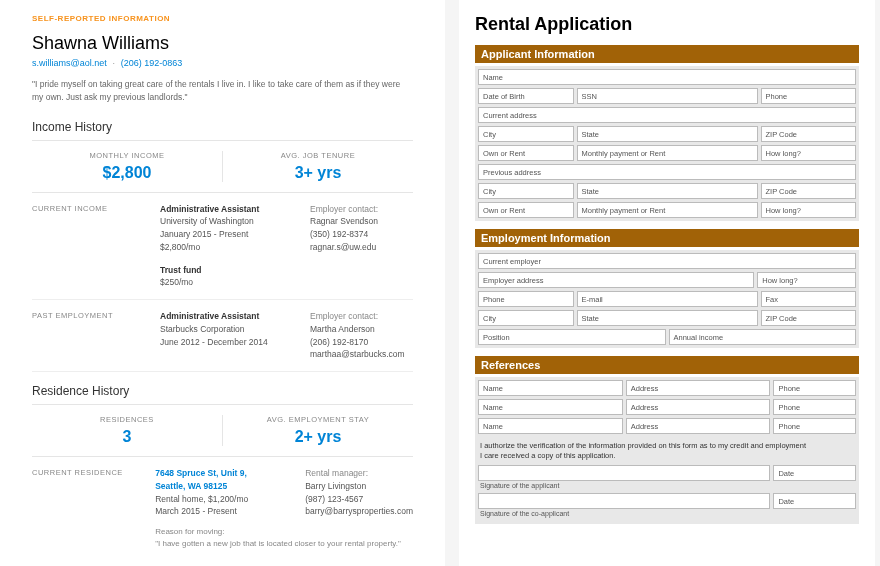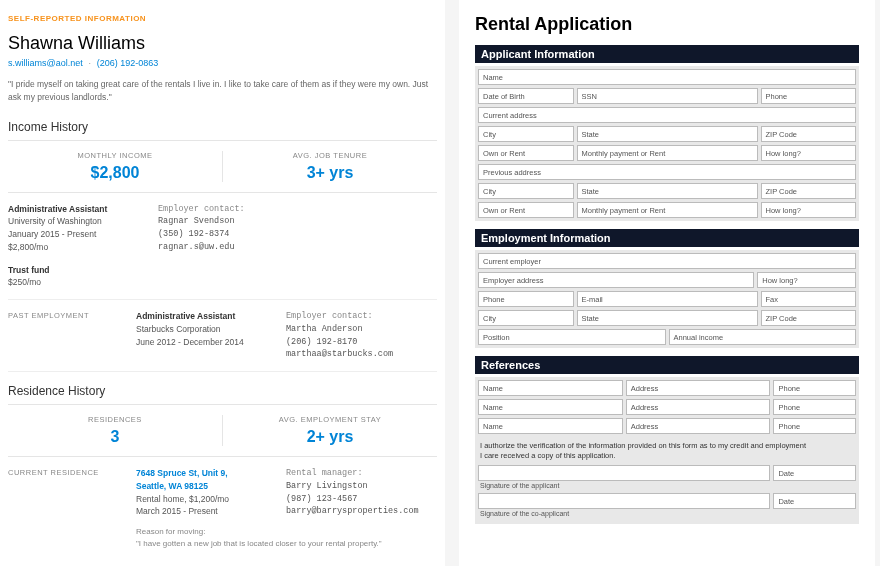--- a/index.html
+++ b/index.html
@@ -10,21 +10,21 @@
   color: #333;
   display: flex;
   gap: 14px;
   padding: 0;
   width: 880px;
   height: 566px;
 }
 .left-panel {
   background: #fff;
   width: 445px;
-  padding: 14px 8px;
+  padding: 14px 32px;
 }
 .right-panel {
   background: #fff;
   width: 416px;
   padding: 14px 16px;
 }
 .section-badge {
   color: #f7931e;
   font-size: 8px;
   font-weight: 700;
@@ -94,21 +94,20 @@
   font-size: 7.5px;
   color: #888;
   letter-spacing: 0.5px;
   padding-top: 1px;
 }
 .detail-main-col {
   width: 150px;
 }
 .detail-side-col {
   flex: 1;
-  font-family: Liberation Mono, monospace;
 }
 .dline {
   font-size: 8.5px;
   line-height: 1.5;
   color: #555;
 }
 .dline.title { color: #333; font-weight: 600; }
 .dline.link { color: #0084d6; font-weight: 600; }
 .dline.muted { color: #888; }
 .dentry { margin-bottom: 10px; }
@@ -116,21 +115,21 @@
 .reason-block { font-size: 8px; color: #888; margin-top: 8px; line-height: 1.5; }
 
 
 .app-title {
   font-size: 18px;
   font-weight: 700;
   color: #000;
   margin-bottom: 10px;
 }
 .form-section-header {
-  background: #0f172a;
+  background: #a16207;
   color: #fff;
   font-size: 11px;
   font-weight: 700;
   padding: 3px 6px;
   margin-bottom: 3px;
 }
 .form-area {
   background: #e8e8e8;
   padding: 3px;
   margin-bottom: 8px;
@@ -198,20 +197,21 @@
       <div class="stat-value">$2,800</div>
     </div>
     <div class="stat-divider"></div>
     <div class="stat-cell">
       <div class="stat-label">AVG. JOB TENURE</div>
       <div class="stat-value">3+ yrs</div>
     </div>
   </div>
 
   <div class="detail-block">
+    <div class="detail-label-col">CURRENT INCOME</div>
     <div class="detail-main-col">
       <div class="dentry">
         <div class="dline title">Administrative Assistant</div>
         <div class="dline">University of Washington</div>
         <div class="dline">January 2015 - Present</div>
         <div class="dline">$2,800/mo</div>
       </div>
       <div class="dentry">
         <div class="dline title">Trust fund</div>
         <div class="dline">$250/mo</div>

